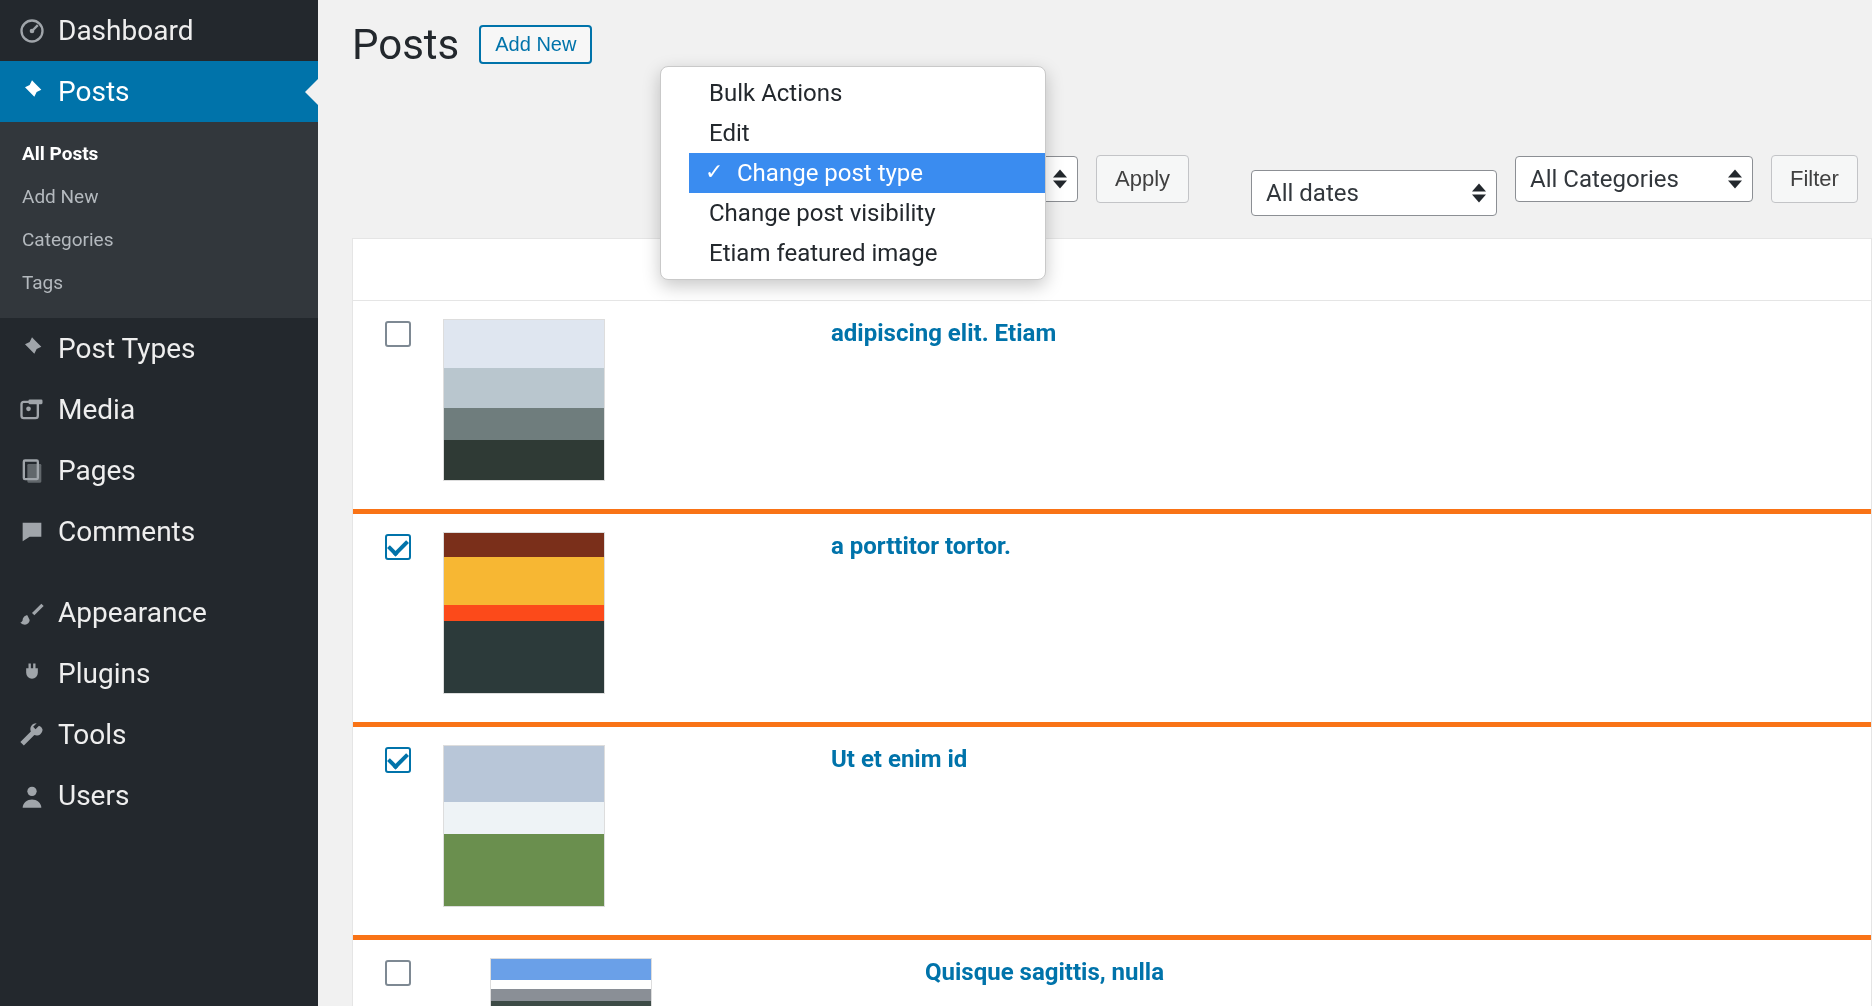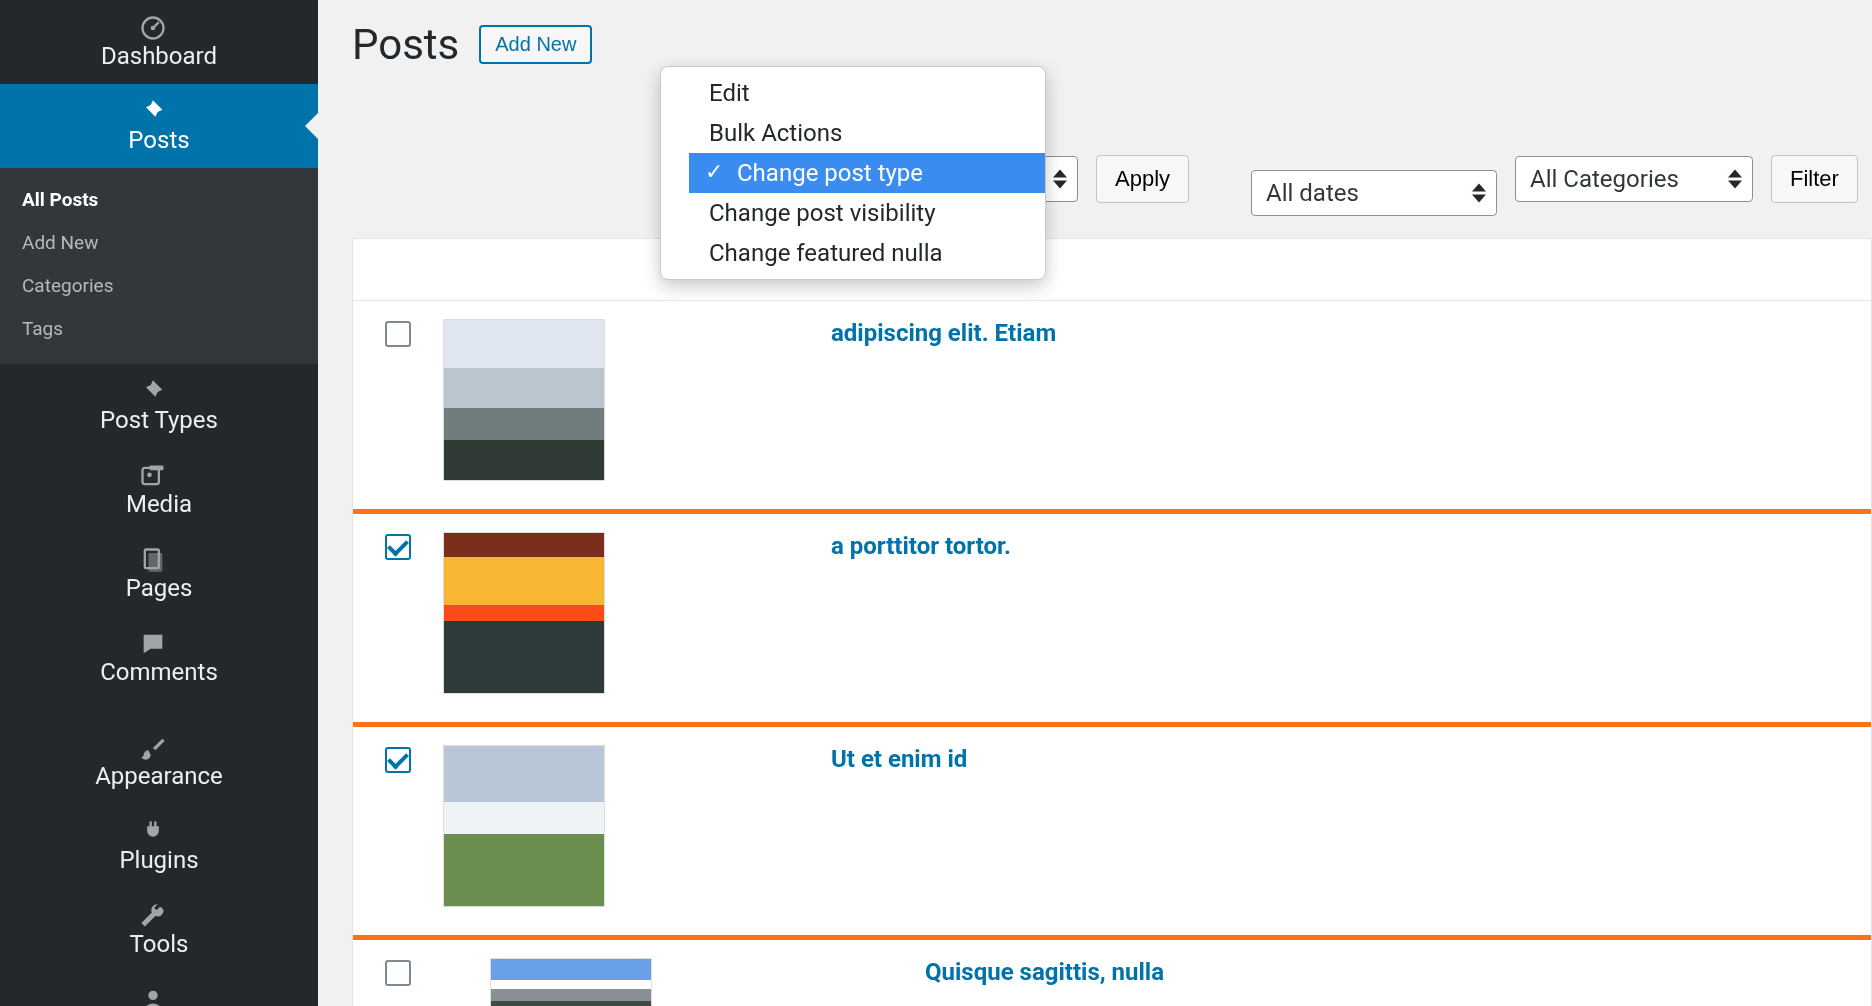--- a/index.html
+++ b/index.html
@@ -13,24 +13,23 @@
 .layout { display: flex; width: 1872px; height: 1006px; }
 .sidebar {
   width: 318px;
   background: #23282d;
   color: #eee;
   flex-shrink: 0;
 }
 .menu-item {
   display: flex; align-items: center;
   padding: 14px 18px;
-  font-size: 24px;
+  font-size: 28px;
   color: #eee;
   cursor: pointer;
-  flex-direction: column;
 }
 .menu-item .icon { width: 40px; display:flex; align-items:center; color:#a0a5aa; }
 .menu-item.active { background: #0073aa; color: #fff; position: relative; }
 .menu-item.active .icon { color:#fff; }
 .menu-item.active::after {
   content:""; position:absolute; right:-1px; top:50%; transform:translateY(-50%);
   border: 14px solid transparent; border-right-color: #f1f1f1;
 }
 .submenu { background:#32373c; padding: 10px 0 14px 0; }
 .sub-item { padding: 10px 22px; font-size: 19px; color:#b4b9be; cursor:pointer; }
@@ -58,21 +57,21 @@
 .wp-select.cats { min-width: 238px; }
 .wp-select .caret {
   position:absolute; right:10px; top:50%; transform:translateY(-50%);
   display:flex; flex-direction:column; gap:3px;
 }
 .caret .tri { width:0;height:0;border-left:7px solid transparent;border-right:7px solid transparent; }
 .caret .up { border-bottom:8px solid #23282d; }
 .caret .down { border-top:8px solid #23282d; }
 .wp-btn {
   background:#f6f7f7; border:1px solid #c3c4c7; border-radius:4px;
-  padding:10px 18px; font-size:22px; color:#000000; cursor:pointer;
+  padding:10px 18px; font-size:22px; color:#404040; cursor:pointer;
 }
 
 .table { background:#fff; margin-top:22px; border:1px solid #e5e5e5; width: 100%; }
 .thead { display:flex; align-items:center; padding: 18px 0; border-bottom:1px solid #e5e5e5; }
 .th-cb { width: 90px; display:flex; justify-content:center; }
 .th-img { width: 388px; }
 .th-title { color:#0073aa; font-size:22px; }
 .row { display:flex; align-items:flex-start; padding: 18px 0 28px 0; border-bottom:5px solid #f97316; }
 .row:last-child { border-bottom:none; padding-bottom: 12px; gap: 47px; }
 .cell-cb { width:90px; display:flex; justify-content:center; padding-top:2px; }
@@ -289,20 +288,20 @@
             <input type="checkbox" style="">
           </div>
         <div class="cell-img">
             <div class="thumb alps"></div>
           </div>
         <div class="cell-title"><a href="#">Quisque sagittis, nulla</a></div>
       </div>
     </div>
 
     <div class="dropdown">
+      <div class="dd-item">Bulk Actions</div>
       <div class="dd-item">Edit</div>
-      <div class="dd-item">Bulk Actions</div>
       <div class="dd-item selected">Change post type</div>
       <div class="dd-item">Change post visibility</div>
-      <div class="dd-item">Change featured nulla</div>
+      <div class="dd-item">Etiam featured image</div>
     </div>
   </div>
 </div>
 
 </body></html>

